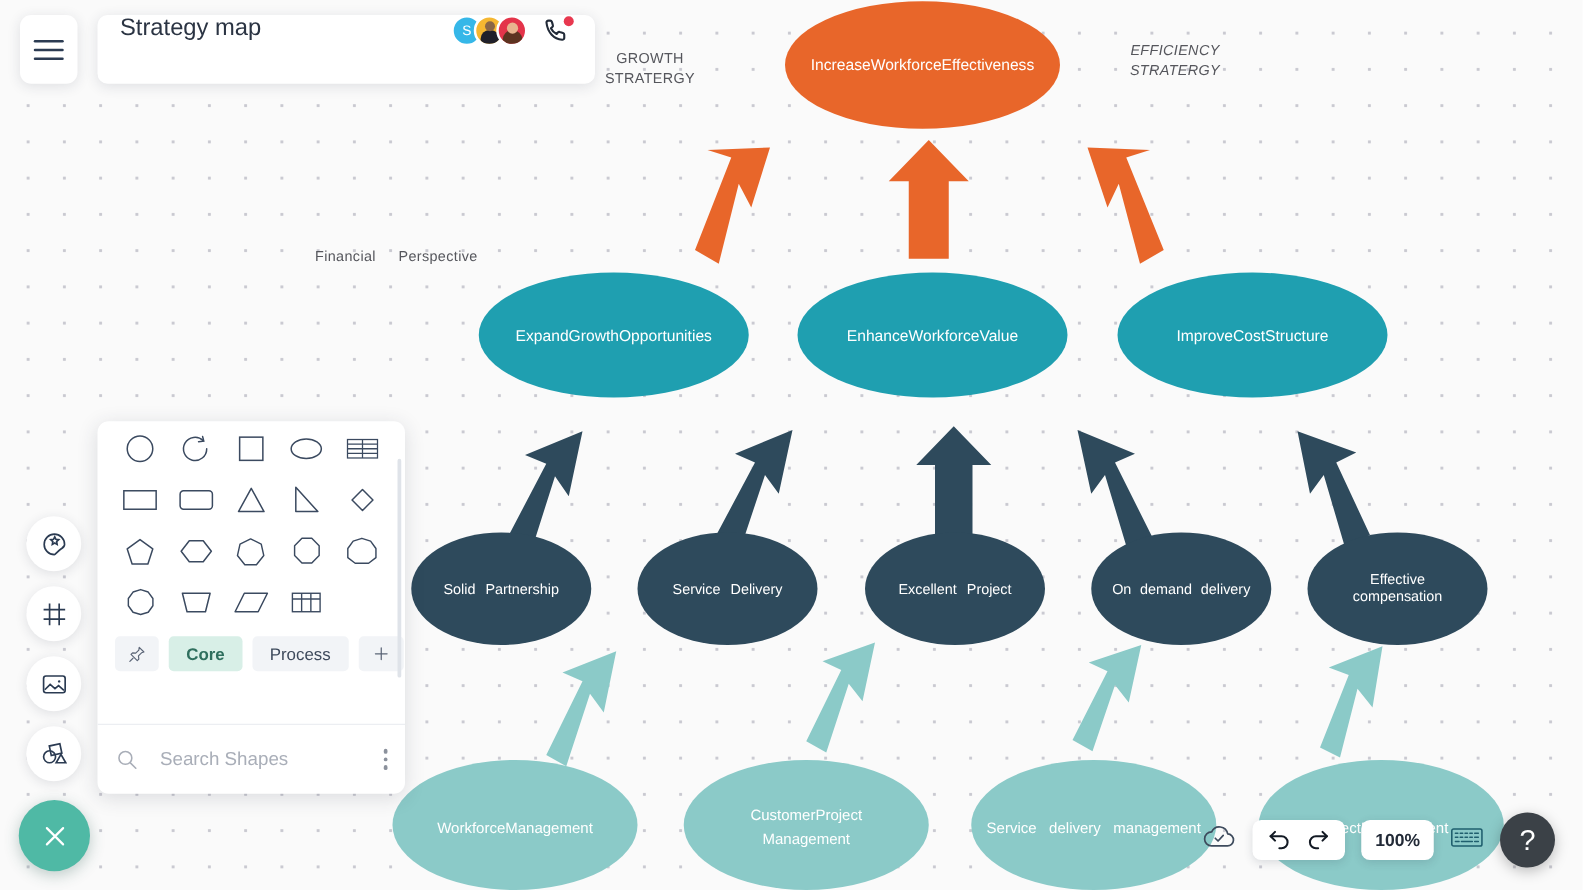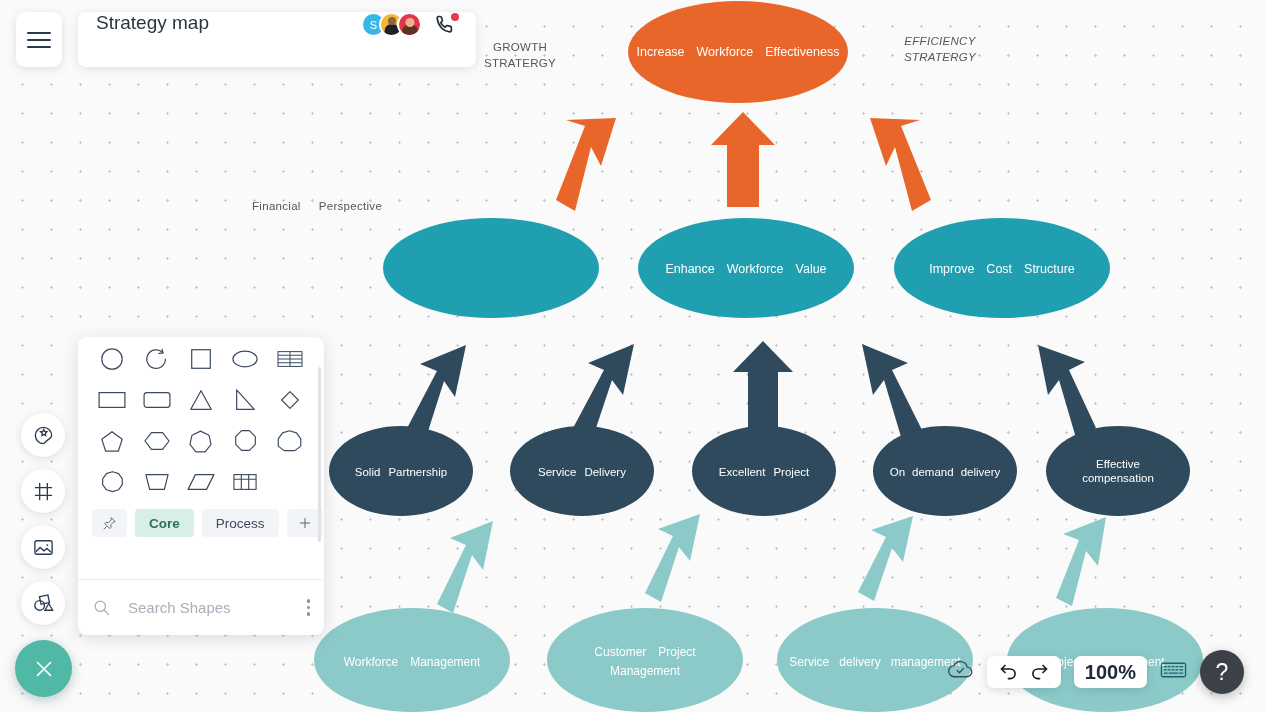--- a/index.html
+++ b/index.html
@@ -16,21 +16,21 @@
     background-size: 29px 29px;
     background-position: 8px 12px;
   }
 
   
   #diagram-svg { position: absolute; inset: 0; width: 1266px; height: 712px; }
 
   .node-label {
     position: absolute;
     display: flex; align-items: center; justify-content: center;
-    flex-wrap: wrap; gap: 0 12px;
+    flex-wrap: wrap; gap: 0 0;
     text-align: center; color: #ffffff;
     pointer-events: none;
     line-height: 1.25;
   }
   .node-label span { white-space: nowrap; }
 
   .band-label {
     position: absolute; color: #55565c;
     font-size: 11.5px; letter-spacing: .3px; line-height: 1.35;
     text-align: center;
@@ -147,21 +147,21 @@
   #bottom-bar {
     position: absolute; right: 22px; bottom: 18px;
     display: flex; align-items: center; gap: 13px;
   }
   .pill {
     background: #fff; border-radius: 7px; height: 32px;
     box-shadow: 0 2px 8px rgba(40,50,70,.16);
     display: flex; align-items: center; justify-content: center;
   }
   #undo-redo { gap: 10px; padding: 0 11px; }
-  #zoom-pill { padding: 0 11px; font-size: 20px; color: #222a37; font-weight: 600; }
+  #zoom-pill { padding: 0 11px; font-size: 14px; color: #222a37; font-weight: 600; }
   #help-btn {
     width: 44px; height: 44px; border-radius: 50%; background: #3b4147;
     display: flex; align-items: center; justify-content: center;
     color: #fff; font-size: 23px; box-shadow: 0 3px 11px rgba(0,0,0,.25);
   }
 </style>
 </head>
 <body>
 
 <div id="canvas-root">
@@ -224,20 +224,25 @@
     <ellipse cx="875" cy="660" rx="98" ry="52" fill="#8bcac8"></ellipse>
     <ellipse cx="1105" cy="660" rx="98" ry="52" fill="#8bcac8"></ellipse>
   </svg>
 
   <div class="node-label" style="left:628px; top:40px; width:220px; height:26px; font-size:12.5px;">
     <span>Increase</span>
     <span>Workforce</span>
     <span>Effectiveness</span>
   </div>
 
+  <div class="node-label" style="left:383px; top:257px; width:216px; height:26px; font-size:12.5px;">
+    <span>Expand</span>
+    <span>Growth</span>
+    <span>Opportunities</span>
+  </div>
   <div class="node-label" style="left:638px; top:257px; width:216px; height:26px; font-size:12.5px;">
     <span>Enhance</span>
     <span>Workforce</span>
     <span>Value</span>
   </div>
   <div class="node-label" style="left:894px; top:257px; width:216px; height:26px; font-size:12.5px;">
     <span>Improve</span>
     <span>Cost</span>
     <span>Structure</span>
   </div>

